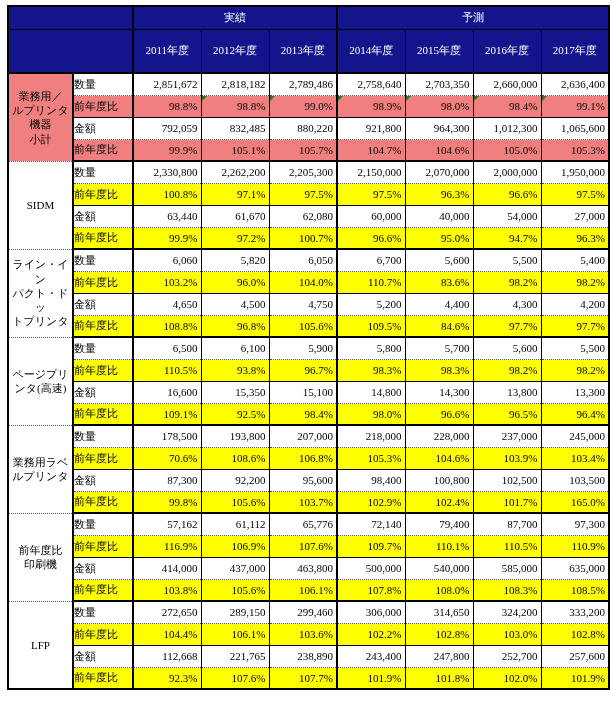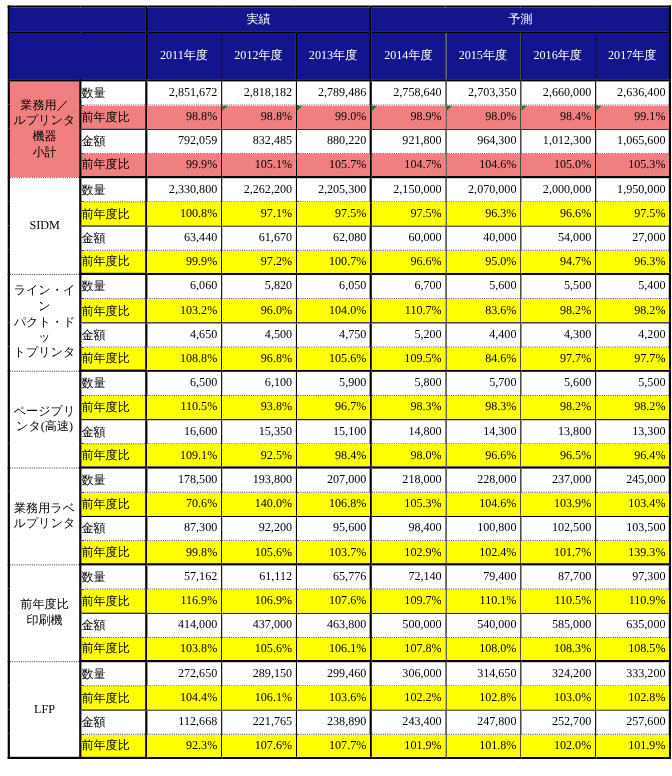--- a/index.html
+++ b/index.html
@@ -260,21 +260,21 @@
           <td class="num"><span>193,800</span></td>
           <td class="num"><span>207,000</span></td>
           <td class="num vthick"><span>218,000</span></td>
           <td class="num"><span>228,000</span></td>
           <td class="num"><span>237,000</span></td>
           <td class="num"><span>245,000</span></td>
         </tr>
         <tr class="qyoy">
           <td class="metric hl-yellow">前年度比</td>
           <td class="num hl-yellow vthick"><span>70.6%</span></td>
-          <td class="num hl-yellow"><span>140.0%</span></td>
+          <td class="num hl-yellow"><span>108.6%</span></td>
           <td class="num hl-yellow"><span>106.8%</span></td>
           <td class="num hl-yellow vthick"><span>105.3%</span></td>
           <td class="num hl-yellow"><span>104.6%</span></td>
           <td class="num hl-yellow"><span>103.9%</span></td>
           <td class="num hl-yellow"><span>103.4%</span></td>
         </tr>
         <tr class="amt">
           <td class="metric">金額</td>
           <td class="num vthick"><span>87,300</span></td>
           <td class="num"><span>92,200</span></td>
@@ -285,21 +285,21 @@
           <td class="num"><span>103,500</span></td>
         </tr>
         <tr class="ayoy">
           <td class="metric hl-yellow">前年度比</td>
           <td class="num hl-yellow vthick"><span>99.8%</span></td>
           <td class="num hl-yellow"><span>105.6%</span></td>
           <td class="num hl-yellow"><span>103.7%</span></td>
           <td class="num hl-yellow vthick"><span>102.9%</span></td>
           <td class="num hl-yellow"><span>102.4%</span></td>
           <td class="num hl-yellow"><span>101.7%</span></td>
-          <td class="num hl-yellow"><span>139.3%</span></td>
+          <td class="num hl-yellow"><span>165.0%</span></td>
         </tr>
         <tr class="qty">
           <td rowspan="4" class="glabel"><span>前年度比</span><br><span>印刷機</span></td>
           <td class="metric">数量</td>
           <td class="num vthick"><span>57,162</span></td>
           <td class="num"><span>61,112</span></td>
           <td class="num"><span>65,776</span></td>
           <td class="num vthick"><span>72,140</span></td>
           <td class="num"><span>79,400</span></td>
           <td class="num"><span>87,700</span></td>

